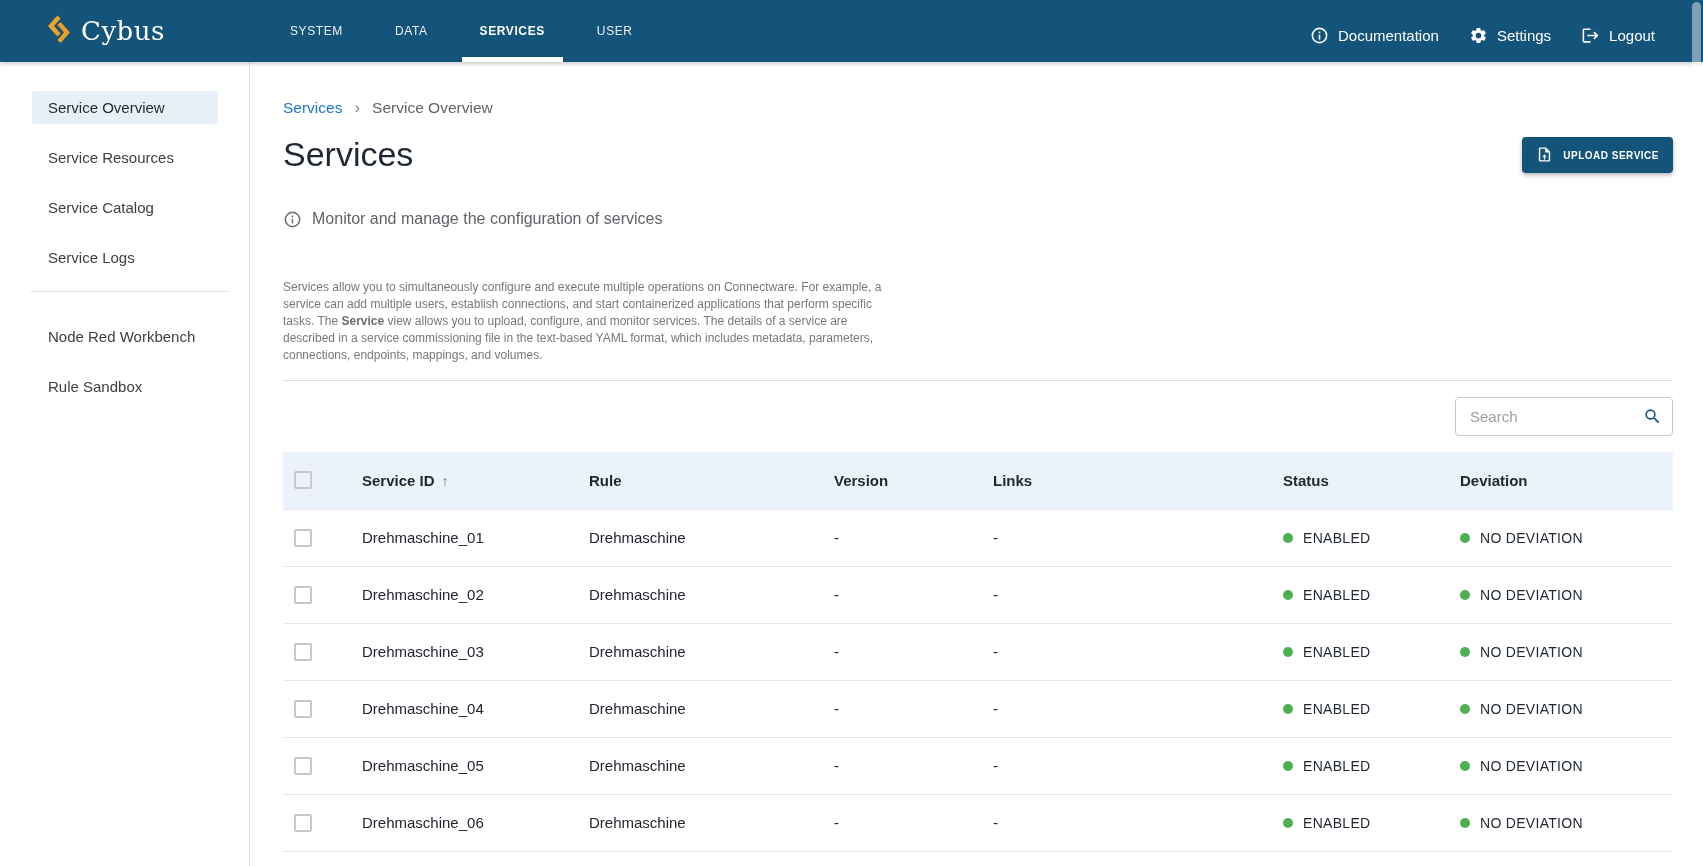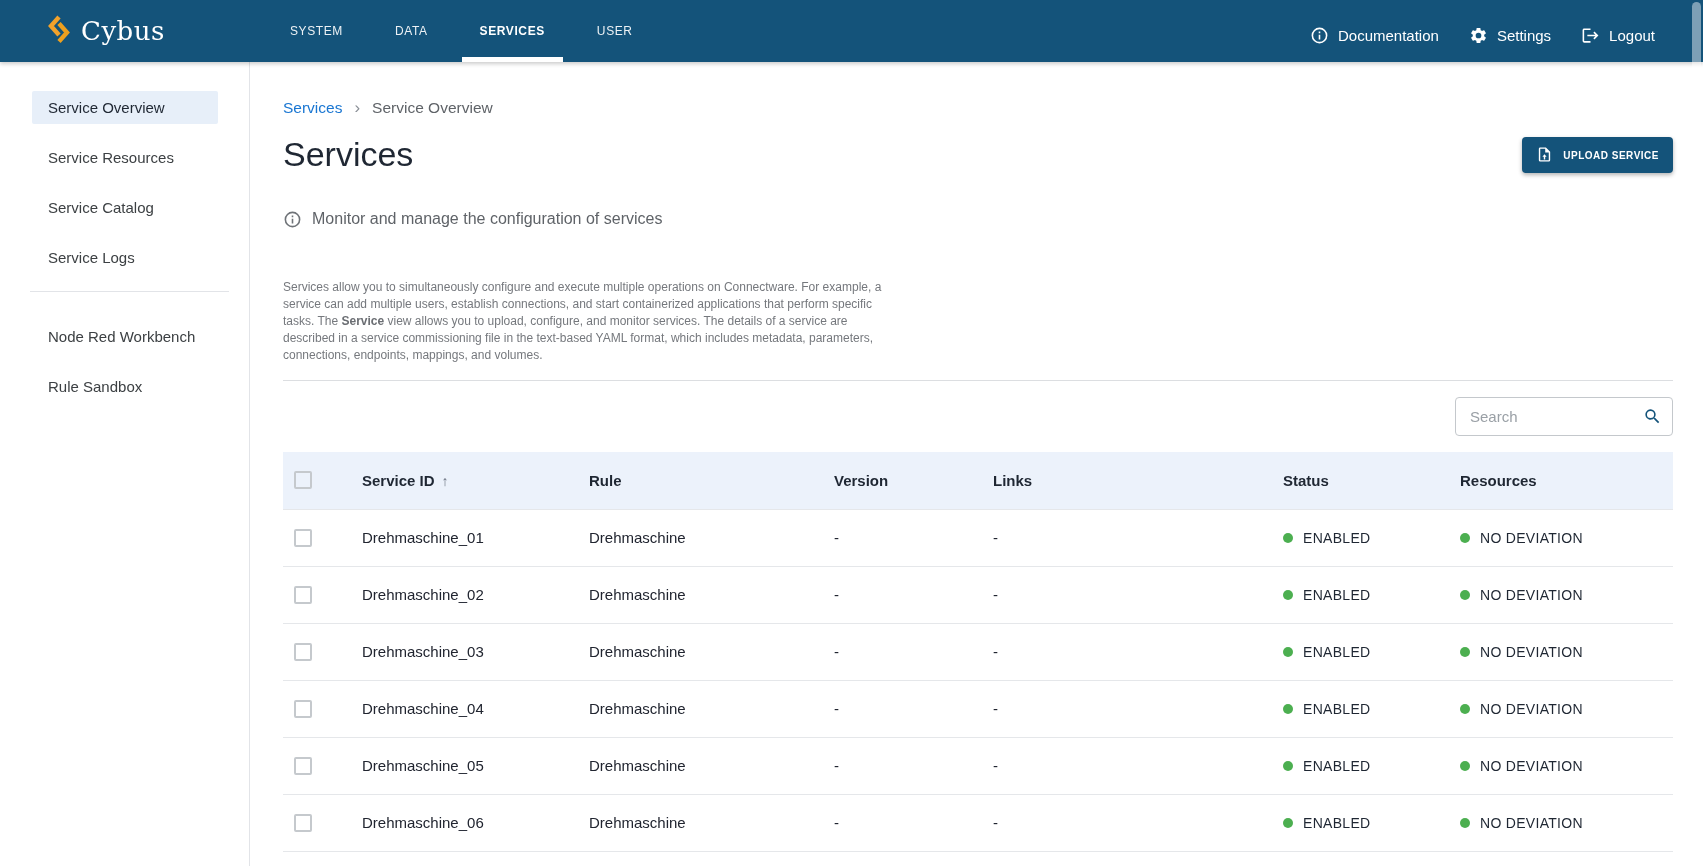--- a/index.html
+++ b/index.html
@@ -192,21 +192,21 @@
     <thead>
       <tr>
         <th class="cb-col">
             <div class="checkbox"></div>
           </th>
         <th><span>Service ID</span><span class="sort-arrow">↑</span></th>
         <th>Rule</th>
         <th>Version</th>
         <th>Links</th>
         <th>Status</th>
-        <th>Resources</th>
+        <th>Deviation</th>
       </tr>
     </thead>
     <tbody>
         <tr>
       <td class="cb-col">
             <div class="checkbox"></div>
           </td>
       <td>Drehmaschine_01</td>
       <td>Drehmaschine</td>
       <td>-</td>

